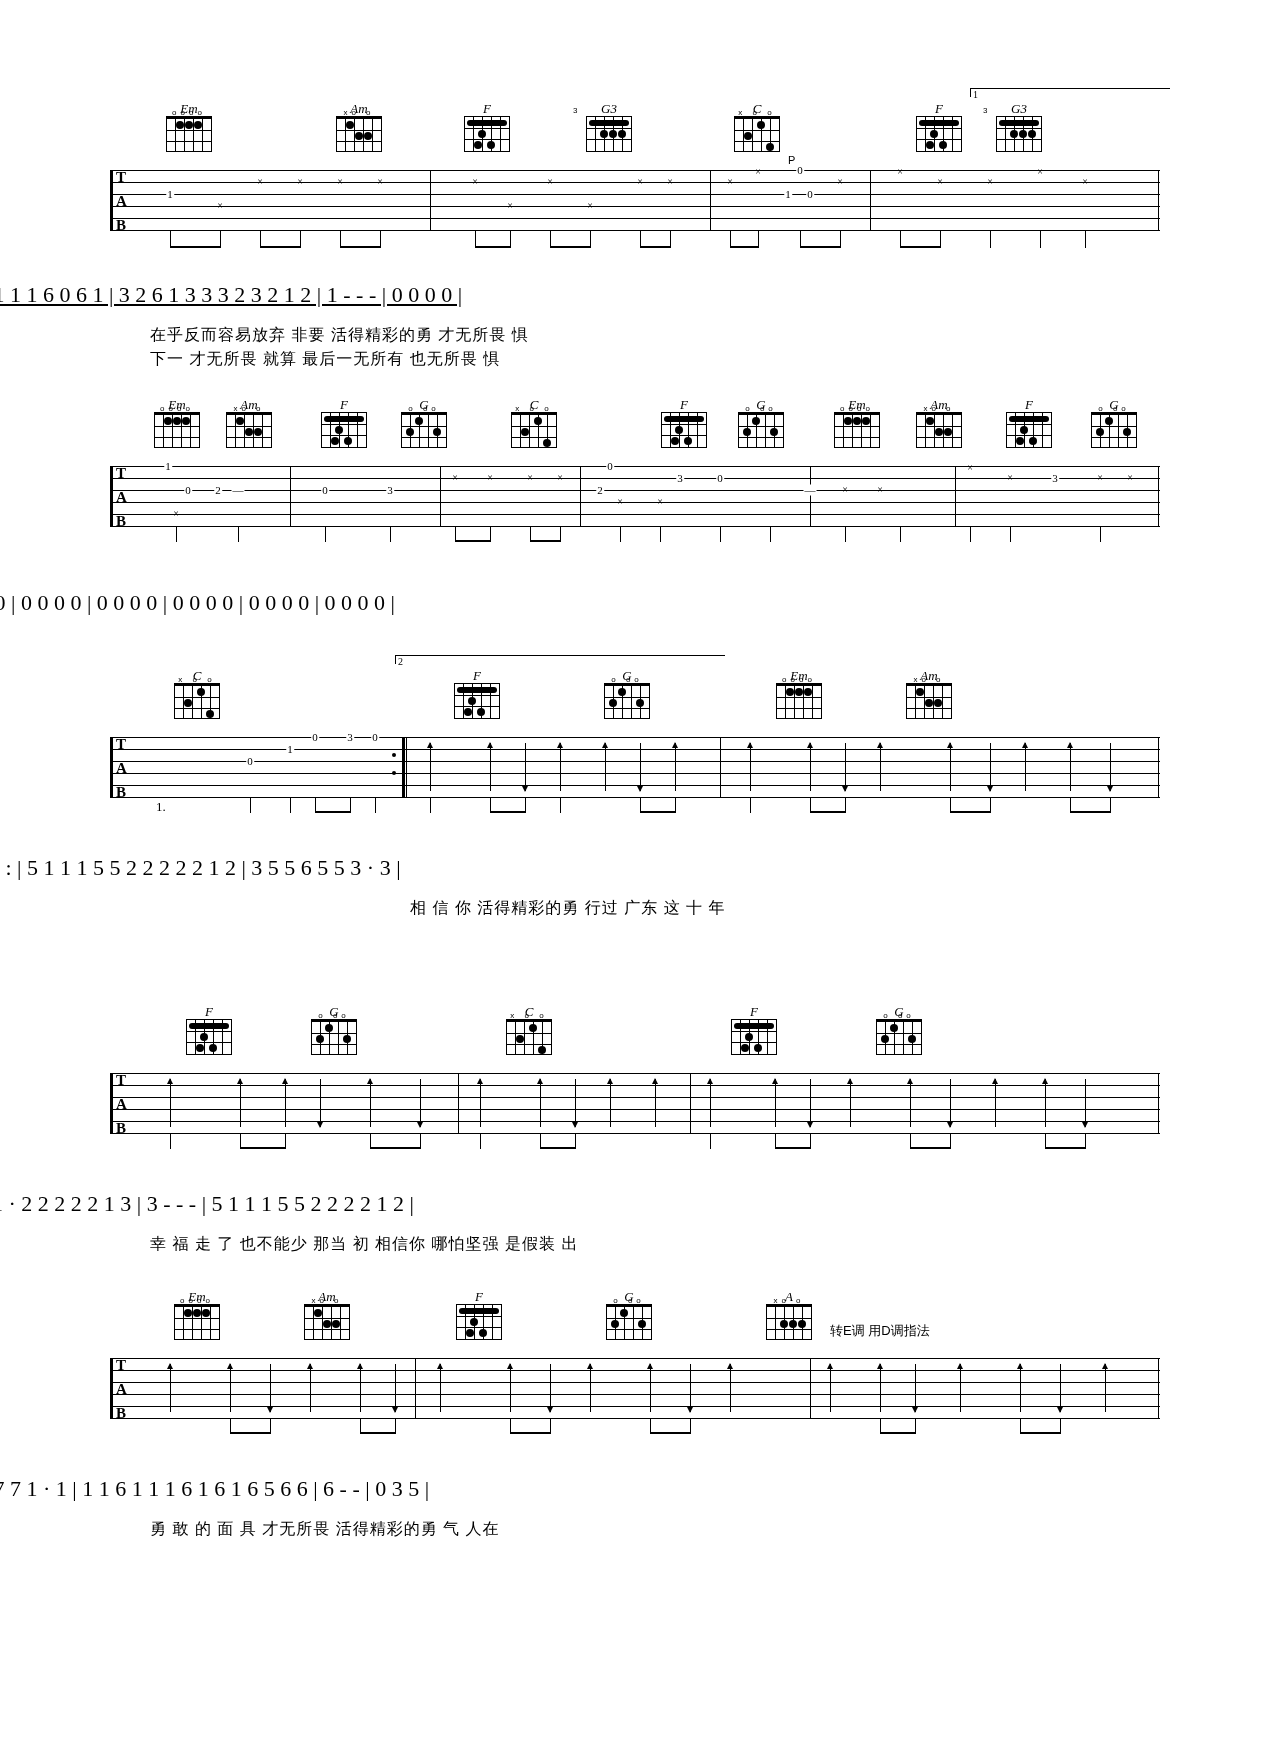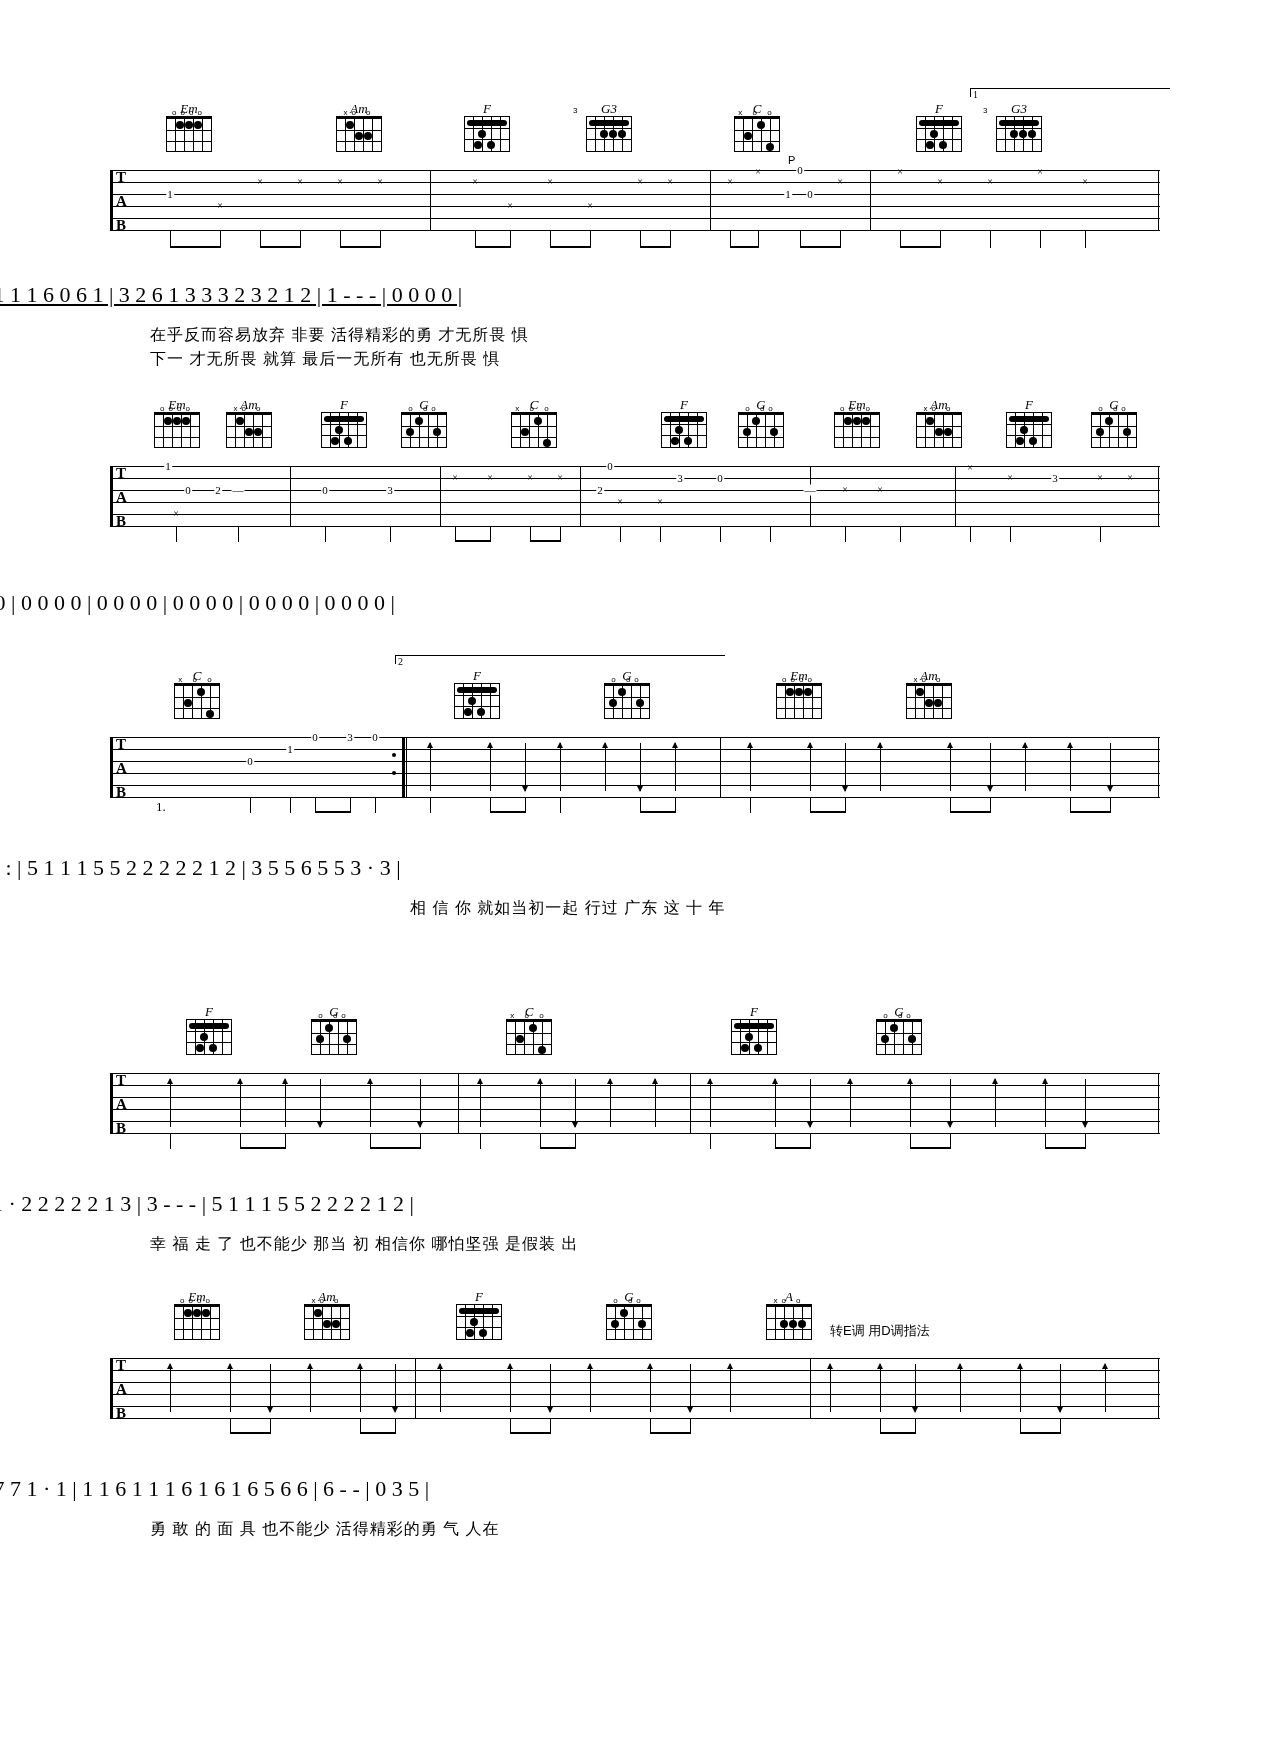--- a/index.html
+++ b/index.html
@@ -851,21 +851,21 @@
       <div class="stem" style="left:1000px; top:60px; height:16px;"></div>
       <div class="beam" style="left:960px; top:74px; width:40px;"></div>
 
       <div class="note-small" style="left:46px; top:62px; font-family:'Liberation Serif',serif;">1.</div>
     </div>
 
     <div class="melody" style="margin-top:42px;">
       <div class="mnum" style="left:60px;">0 0 0 0 : | 5 1 1 1 5 5 2 2 2 2 2 1 2 | 3 5 5 6 5 5 3 · 3 |</div>
     </div>
     <div style="position:relative; margin-top:8px;">
-      <div class="lyric" style="left:300px; top:0;">相 信 你    就如当初一起    行过 广东    这 十 年</div>
+      <div class="lyric" style="left:300px; top:0;">相 信 你    活得精彩的勇    行过 广东    这 十 年</div>
     </div>
   </div>
 
   <div class="system" id="sys4" style="top:1005px;">
     <div class="chordrow">
       <div class="chord" style="left:70px;">
         <div class="cname">F</div>
         <div class="grid barre">
           <div class="v" style="left:8px"></div>
             <div class="v" style="left:17px"></div>
@@ -1149,17 +1149,17 @@
       <div class="beam" style="left:770px; top:74px; width:35px;"></div>
       <div class="stem" style="left:910px; top:60px; height:16px;"></div>
       <div class="stem" style="left:950px; top:60px; height:16px;"></div>
       <div class="beam" style="left:910px; top:74px; width:40px;"></div>
     </div>
 
     <div class="melody" style="margin-top:42px;">
       <div class="mnum" style="left:60px;">3 5 5 5 3 7 7 1 · 1 | 1 1 6 1 1 1 6 1 6 1 6 5 6 6 | 6 - - | 0 3 5 |</div>
     </div>
     <div style="position:relative; margin-top:8px;">
-      <div class="lyric" style="left:40px; top:0;">勇 敢 的 面  具        也不能少  活得精彩的勇 气                    人在</div>
+      <div class="lyric" style="left:40px; top:0;">勇 敢 的 面  具        才无所畏  活得精彩的勇 气                    人在</div>
     </div>
   </div>
 
 </div>
 
 </body></html>

